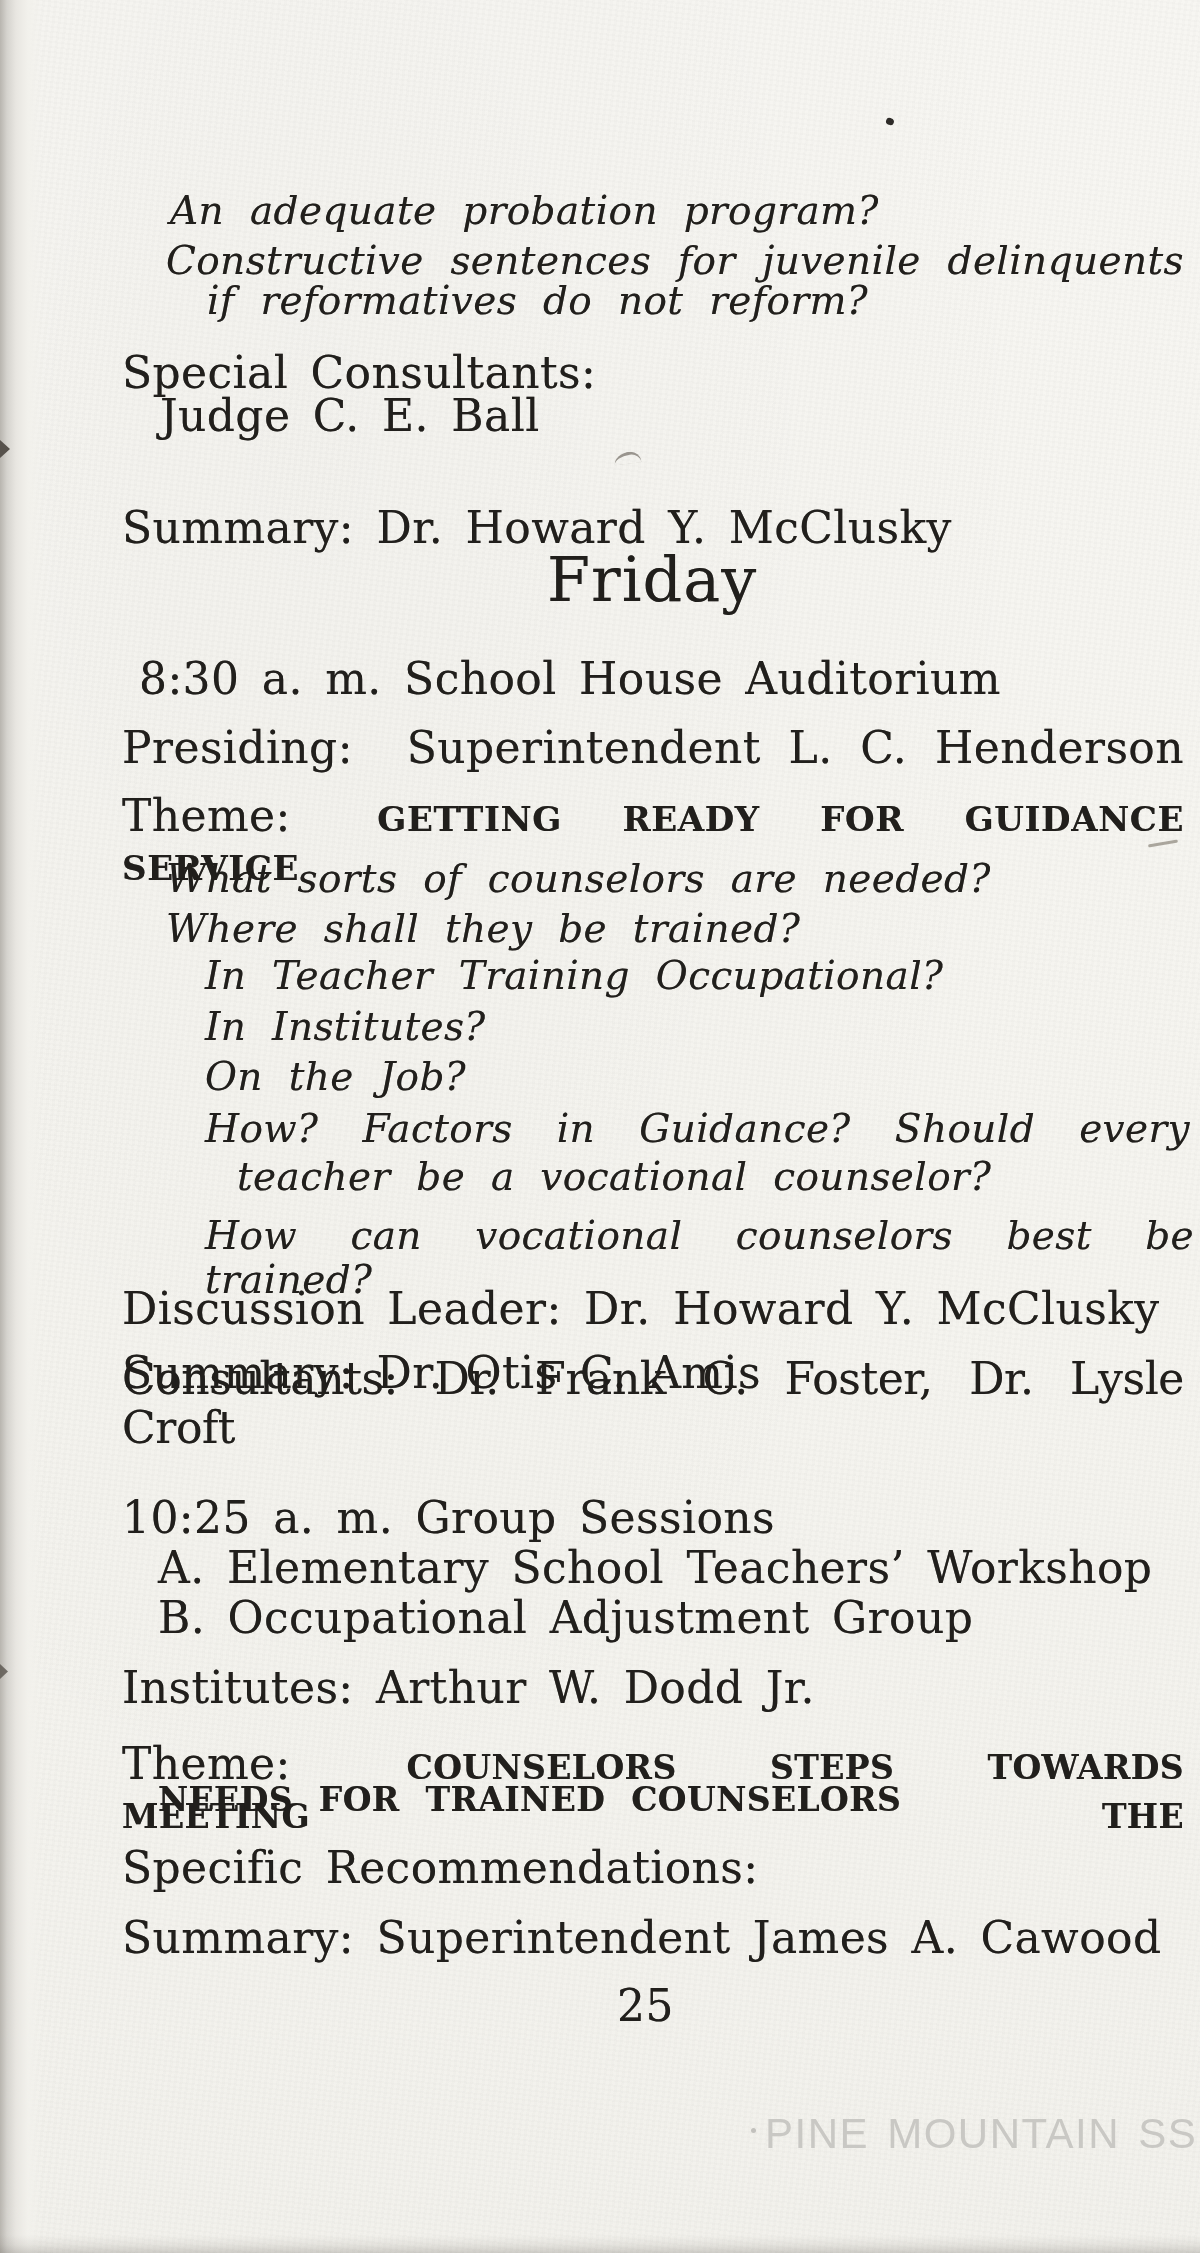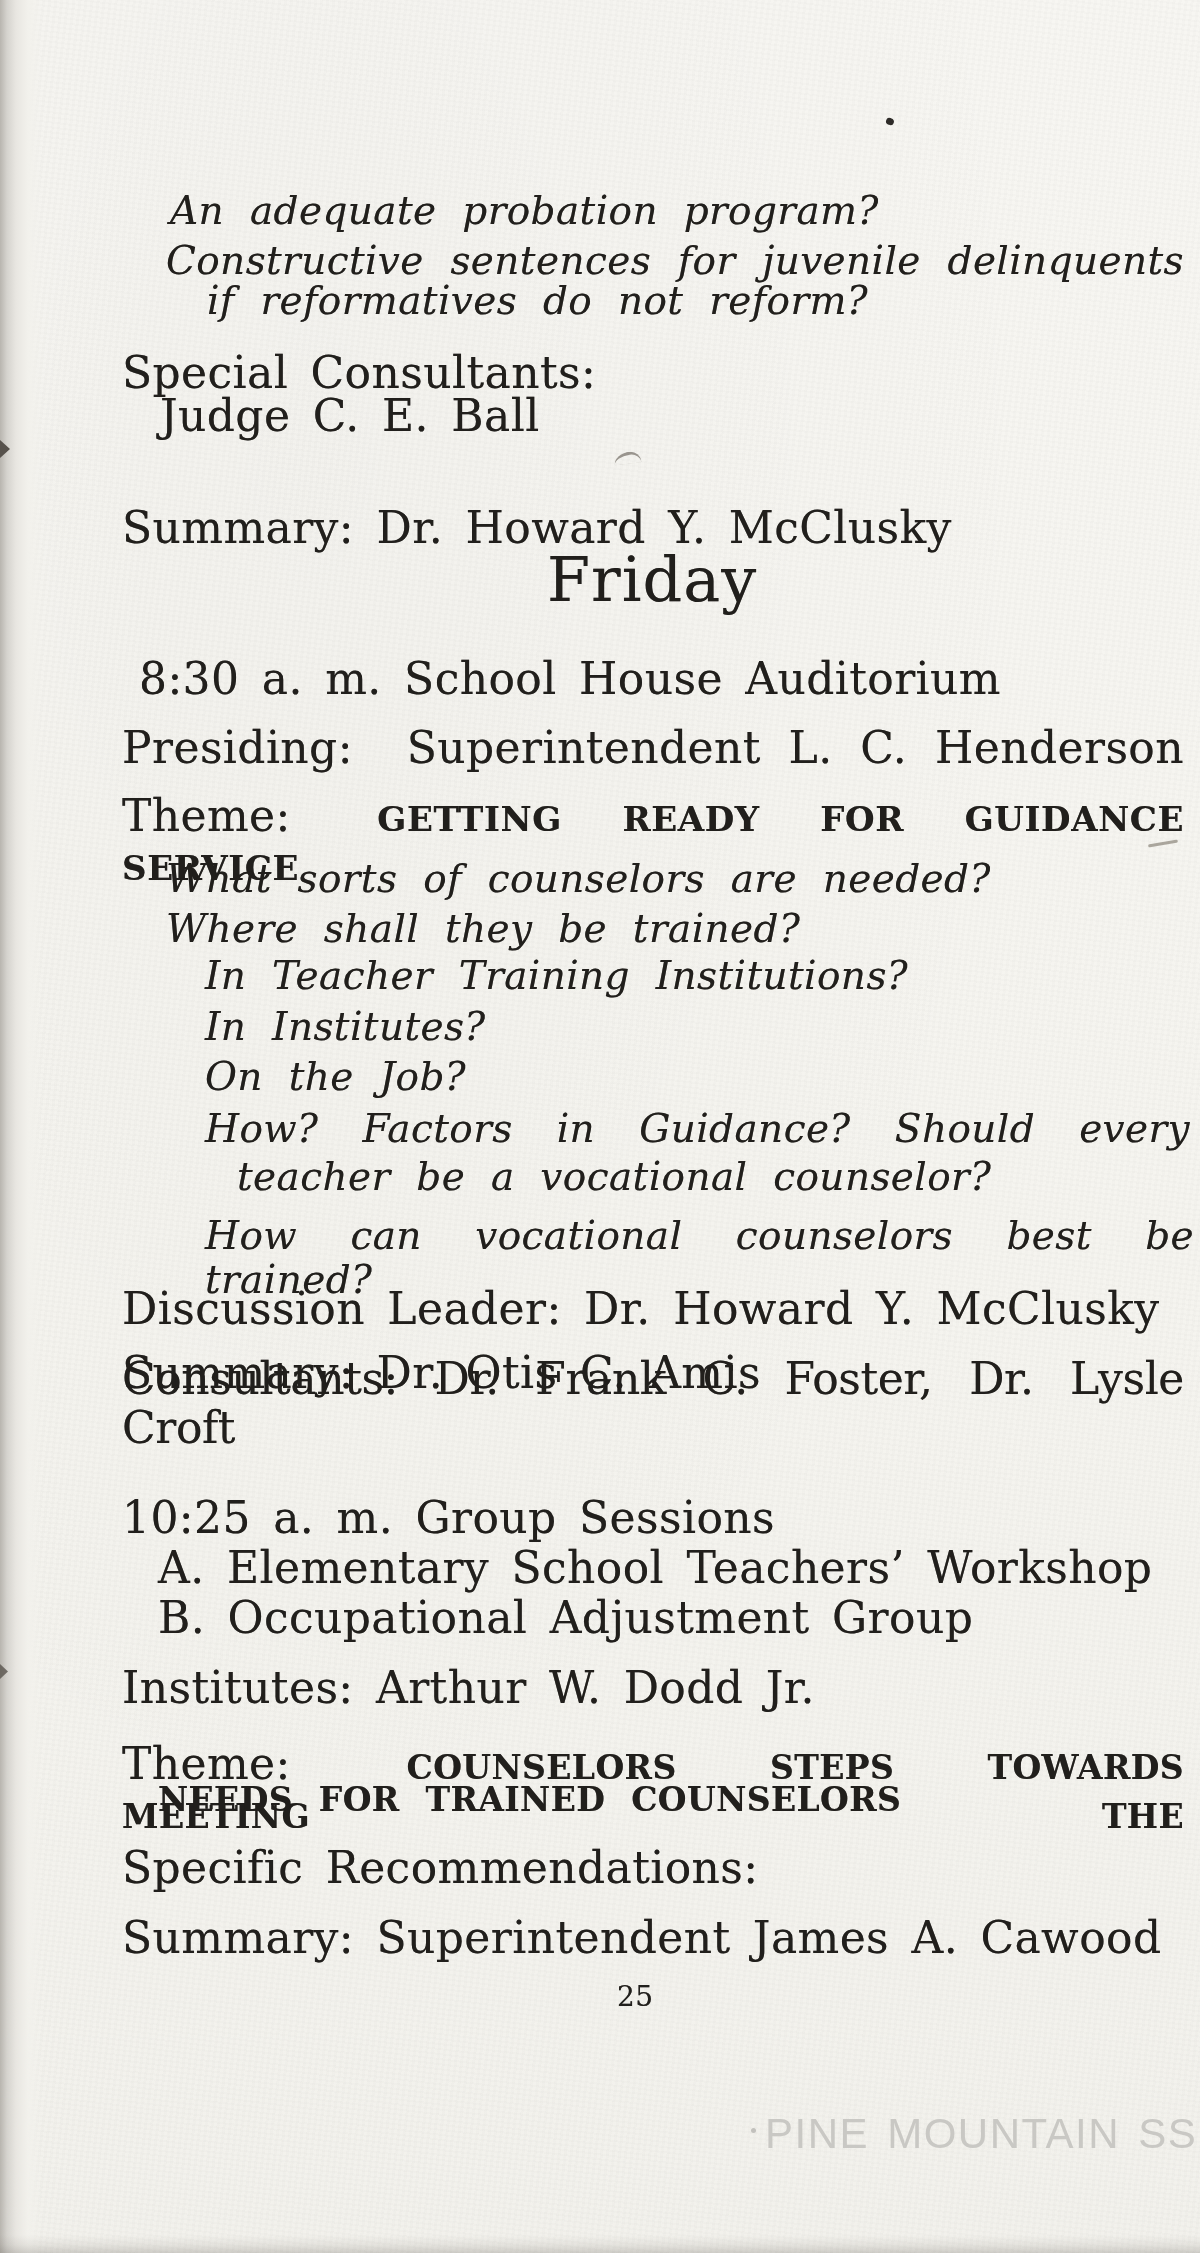--- a/index.html
+++ b/index.html
@@ -36,21 +36,21 @@
     white-space:nowrap;
     text-shadow:0 0 0.6px rgba(33,31,28,0.6);
   }
   .just{white-space:normal;text-align:justify;text-align-last:justify;}
   .ital{font-style:italic;font-size:39px;word-spacing:13px;}
   .caps{font-size:34px;font-weight:700;letter-spacing:0.6px;word-spacing:10px;}
   .caps-sm{font-size:33px;font-weight:700;letter-spacing:0.4px;word-spacing:14px;}
   .tight{letter-spacing:-0.4px;word-spacing:2px;}
   .heading{font-weight:400;font-size:62px;letter-spacing:1px;}
   .gap26{display:inline-block;width:26px;}
-  .pagenum{font-size:28px;}
+  .pagenum{font-size:44px;}
   .wm{
     font-family:"Liberation Sans", sans-serif;
     font-size:42px;color:#c9c8c4;letter-spacing:1.5px;word-spacing:5px;
     text-shadow:none;font-weight:400;
   }
   .wm-dot{position:absolute;width:5px;height:5px;border-radius:50%;background:#c2c1bd;}
   
   .speck{position:absolute;background:#2e2b28;border-radius:45% 55% 50% 50%;}
   .tick{position:absolute;background:#57524c;clip-path:polygon(0 0,100% 50%,0 100%);}
   .pencil-dash{position:absolute;width:30px;height:3px;background:#979288;border-radius:2px;transform:rotate(-10deg);opacity:.8;}
@@ -75,21 +75,21 @@
 
   <div class="line" style="top:654px;left:122px;margin-left:17px;">8:30 a. m. School House Auditorium</div>
 
   <div class="line just" style="top:723px;left:122px;right:58px;"><span>Presiding:</span><span class="gap26"></span> <span>Superintendent L. C. Henderson</span></div>
 
   <div class="line just" style="top:791px;left:122px;right:58px;"><span>Theme:</span><span class="gap26"></span> <span class="caps">GETTING READY FOR GUIDANCE SERVICE</span></div>
   <div class="pencil-dash" style="top:842px;left:1148px;"></div>
 
   <div class="line ital" style="top:857px;left:166px;">What sorts of counselors are needed?</div>
   <div class="line ital" style="top:907px;left:166px;">Where shall they be trained?</div>
-  <div class="line ital" style="top:954px;left:205px;">In Teacher Training Institutions?</div>
+  <div class="line ital" style="top:954px;left:205px;">In Teacher Training Occupational?</div>
   <div class="line ital" style="top:1005px;left:205px;">In Institutes?</div>
   <div class="line ital" style="top:1055px;left:205px;">On the Job?</div>
   <div class="line ital just" style="top:1107px;left:205px;right:52px;">How? Factors in Guidance? Should every</div>
   <div class="line ital just" style="top:1214px;left:205px;right:48px;">How can vocational counselors best be trained?</div>
   <div class="line ital" style="top:1155px;left:237px;">teacher be a vocational counselor?</div>
 
   <div class="line" style="top:1284px;left:122px;">Discussion Leader: Dr. Howard Y. McClusky</div>
   <div class="line just tight" style="top:1354px;left:122px;right:58px;">Consultants: Dr. Frank C. Foster, Dr. Lysle Croft</div>
   <div class="line" style="top:1348px;left:122px;">Summary: Dr. Otis C. Amis</div>
 

